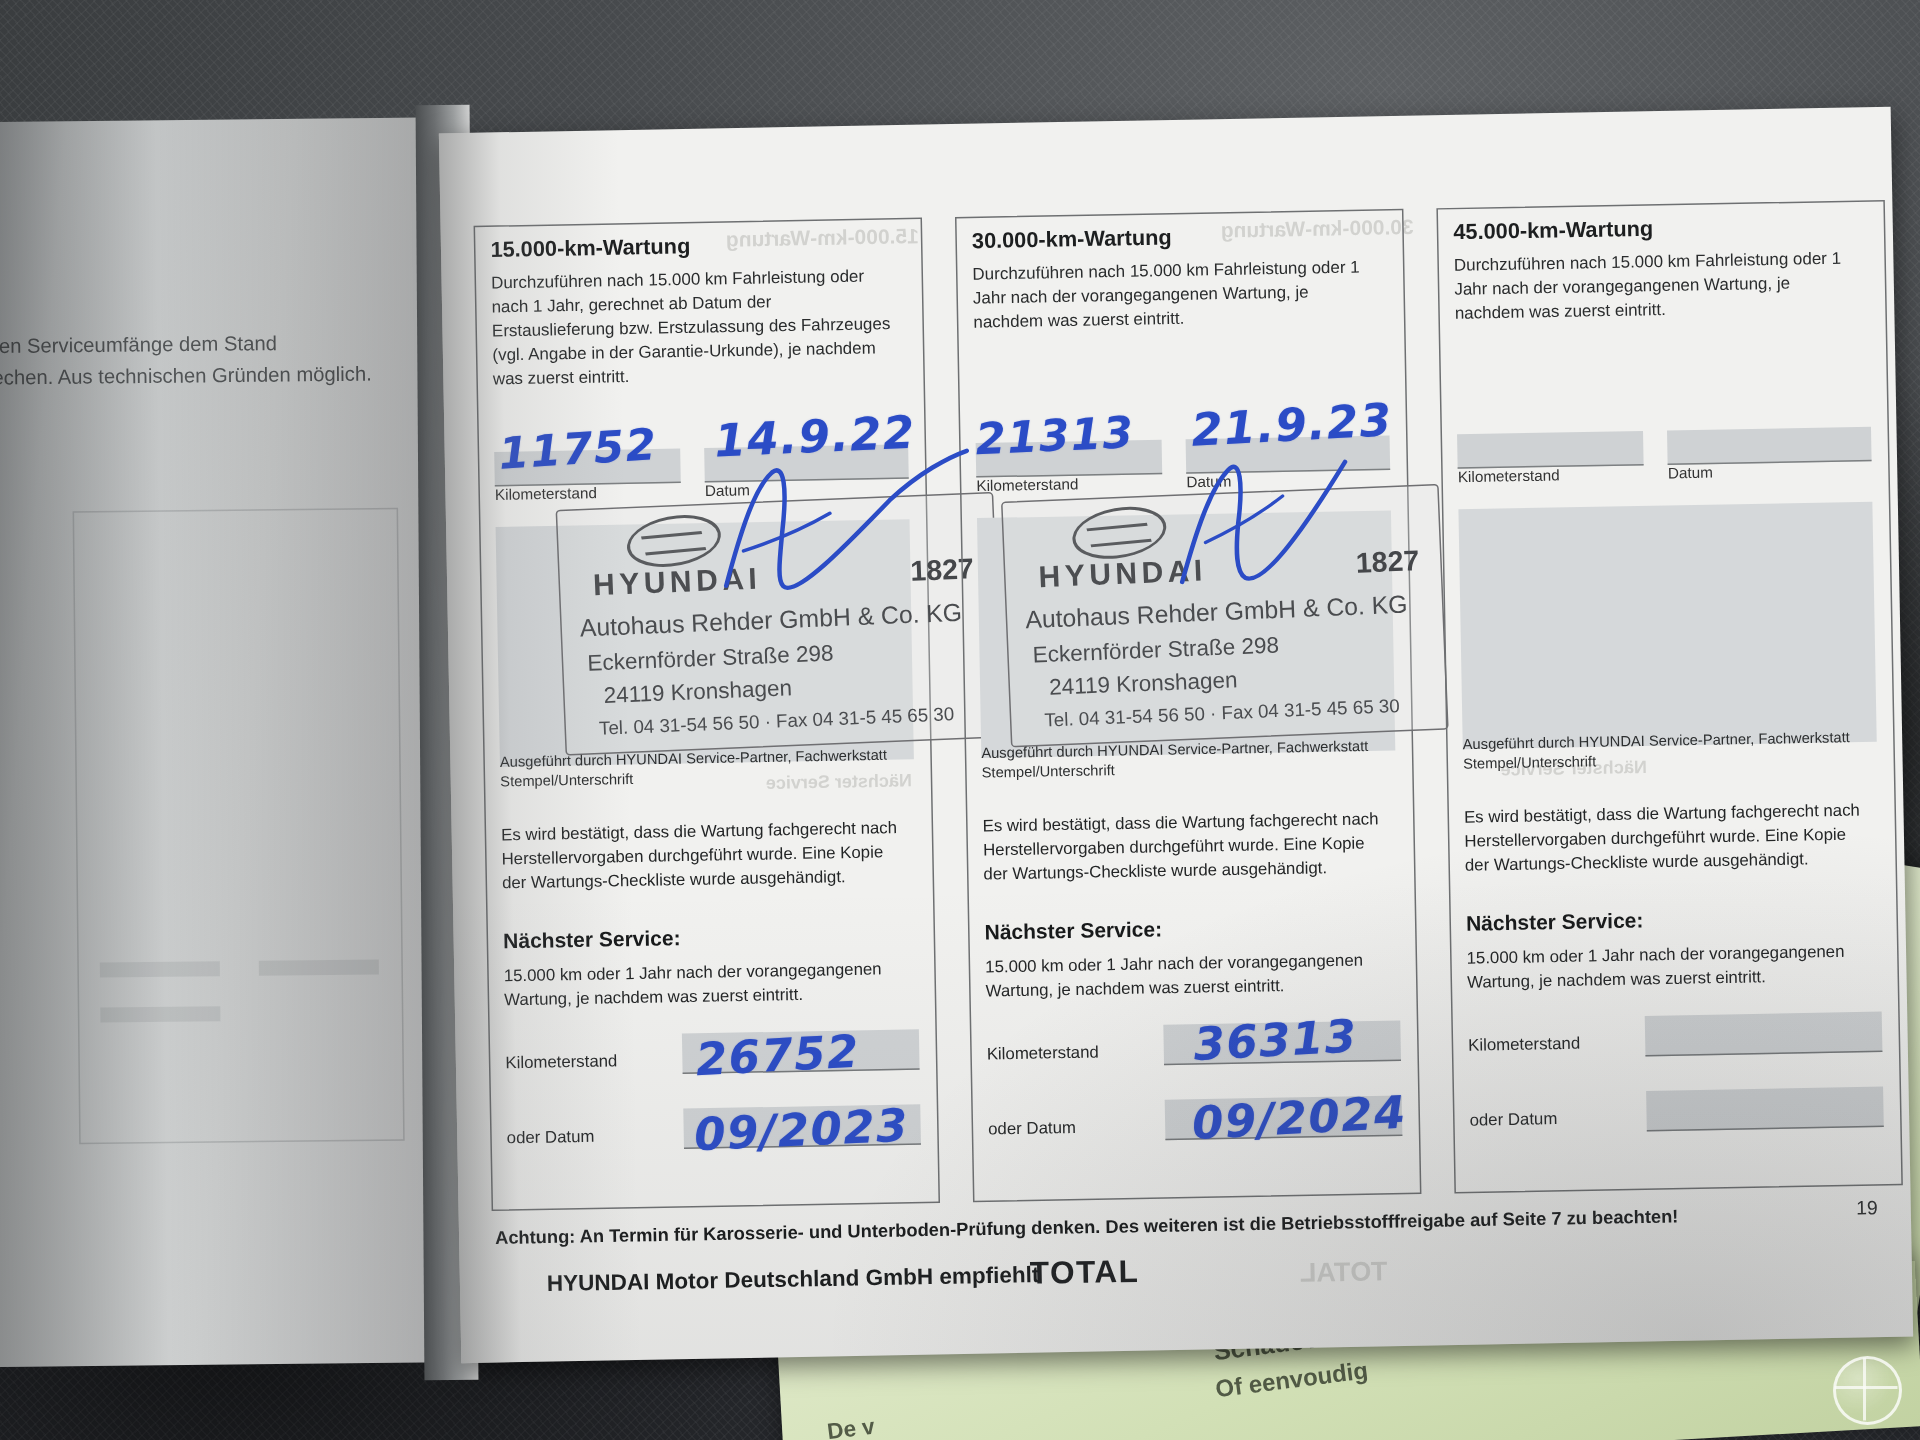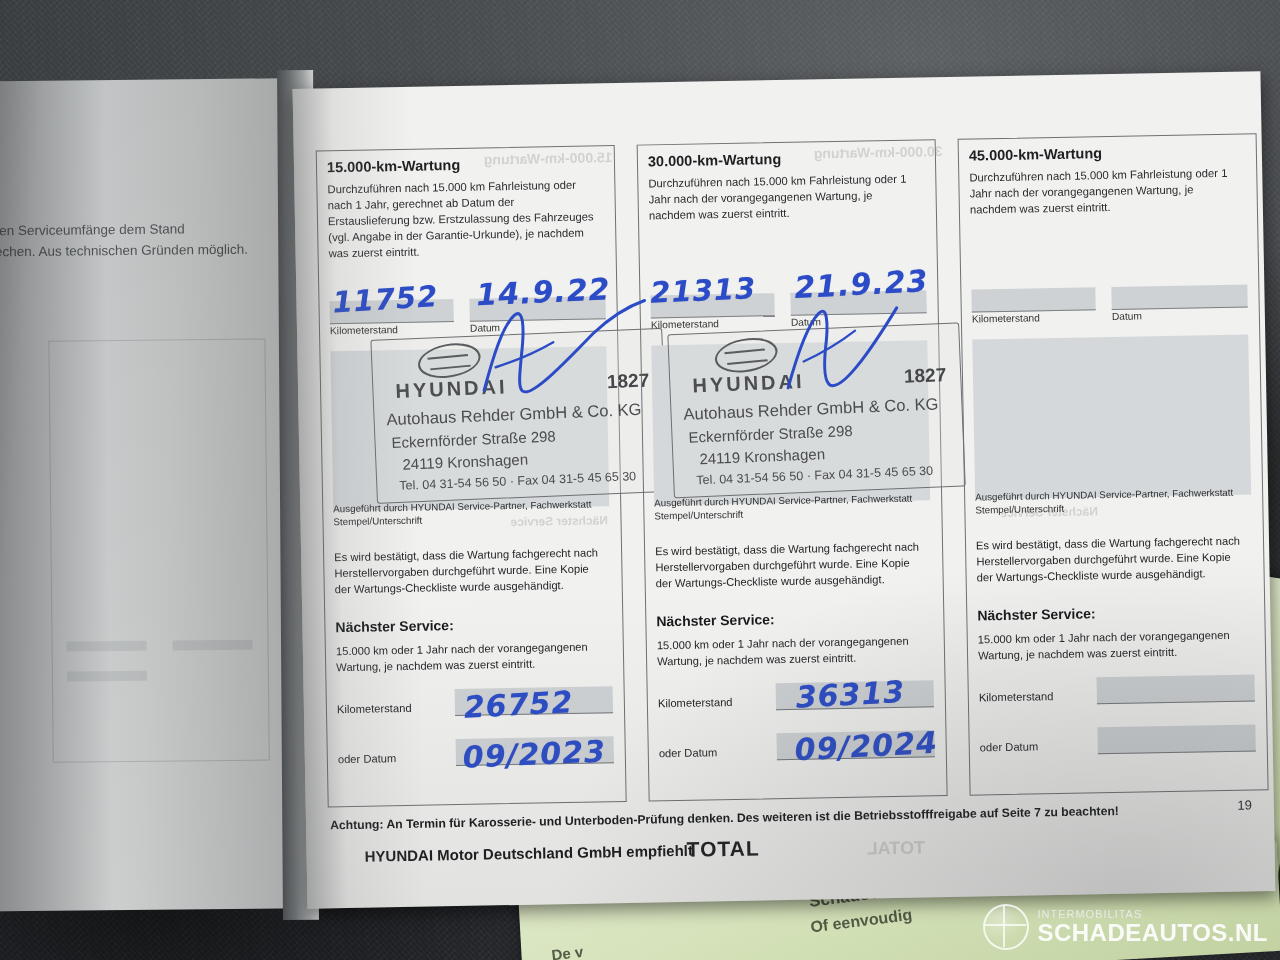--- a/index.html
+++ b/index.html
@@ -364,17 +364,13 @@
     <div id="footer-note">Achtung: An Termin für Karosserie- und Unterboden-Prüfung denken. Des weiteren ist die Betriebsstofffreigabe auf Seite 7 zu beachten!</div>
     <div id="footer-brand">HYUNDAI Motor Deutschland GmbH empfiehlt</div>
     <div id="total-logo">TOTAL</div>
     <div id="pageno">19</div>
   </div>
   <div id="page-shade"></div>
 </div>
 
 <div id="wm">
   <div class="globe"></div>
-  <div class="txt">
-    <span class="t1">INTERMOBILITAS</span>
-    <span class="t2">SCHADEAUTOS.NL</span>
-  </div>
 </div>
 
 </body></html>

